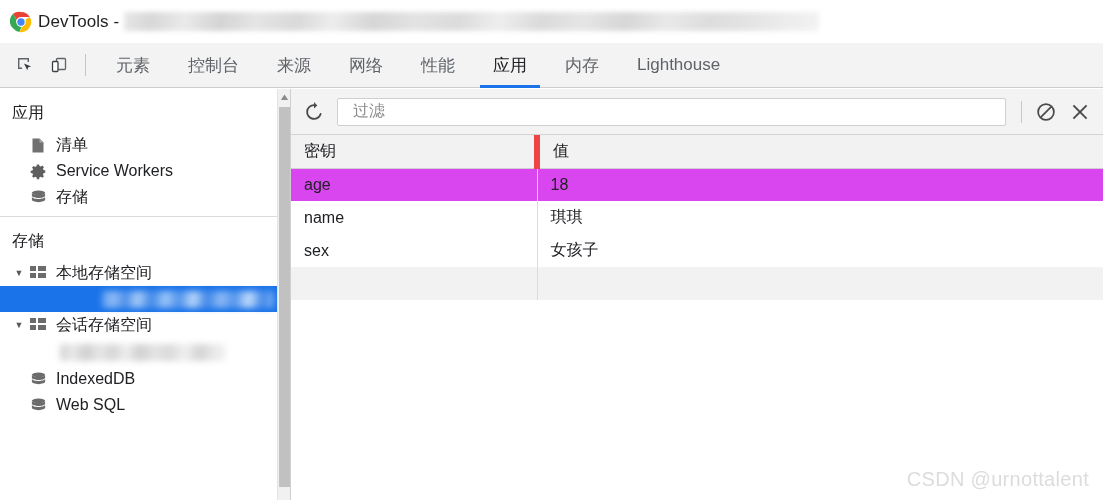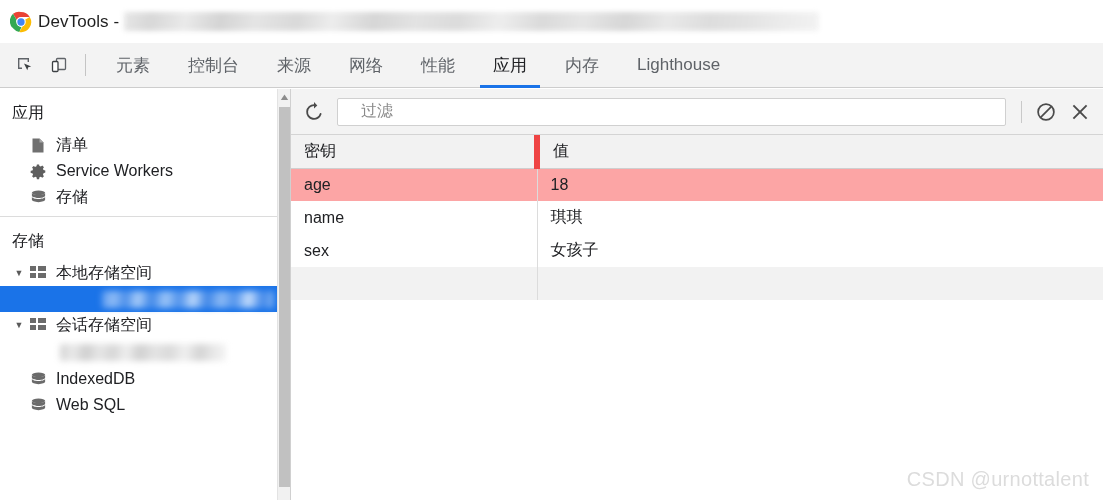--- a/index.html
+++ b/index.html
@@ -191,21 +191,21 @@
     flex: 0 0 34px;
   }
   .filter-input {
     flex: 1 1 auto;
     height: 28px;
     margin: 0 8px 0 6px;
     background: #ffffff;
     border: 1px solid #d0d0d0;
     border-radius: 2px;
     display: flex; align-items: center;
-    padding-left: 23px;
+    padding-left: 15px;
     box-sizing: border-box;
   }
   .filter-input .ph {
     font-size: 16px;
     color: #8a8a8a;
     white-space: nowrap;
   }
   .fb-sep {
     width: 1px; height: 22px; background: #c9c9c9;
     margin: 0 7px; flex: 0 0 1px;
@@ -239,21 +239,21 @@
   .datatable td {
     height: 33px;
     font-size: 16px;
     color: #202124;
     padding-left: 13px;
     border-right: 1px solid #dcdcdc;
     box-sizing: border-box;
     white-space: nowrap;
   }
   .datatable td:last-child { border-right: none; margin-top: 8px; }
-  .datatable tr.selected td { background: #fca5a5; }
+  .datatable tr.selected td { background: #d946ef; }
   .datatable tr.striped td { background: #f2f2f2; }
   .col-key { width: 246px; }
 
   
   .watermark {
     position: absolute;
     right: 14px; bottom: 9px;
     font-size: 20px;
     color: #dcdcdc;
     white-space: nowrap;

